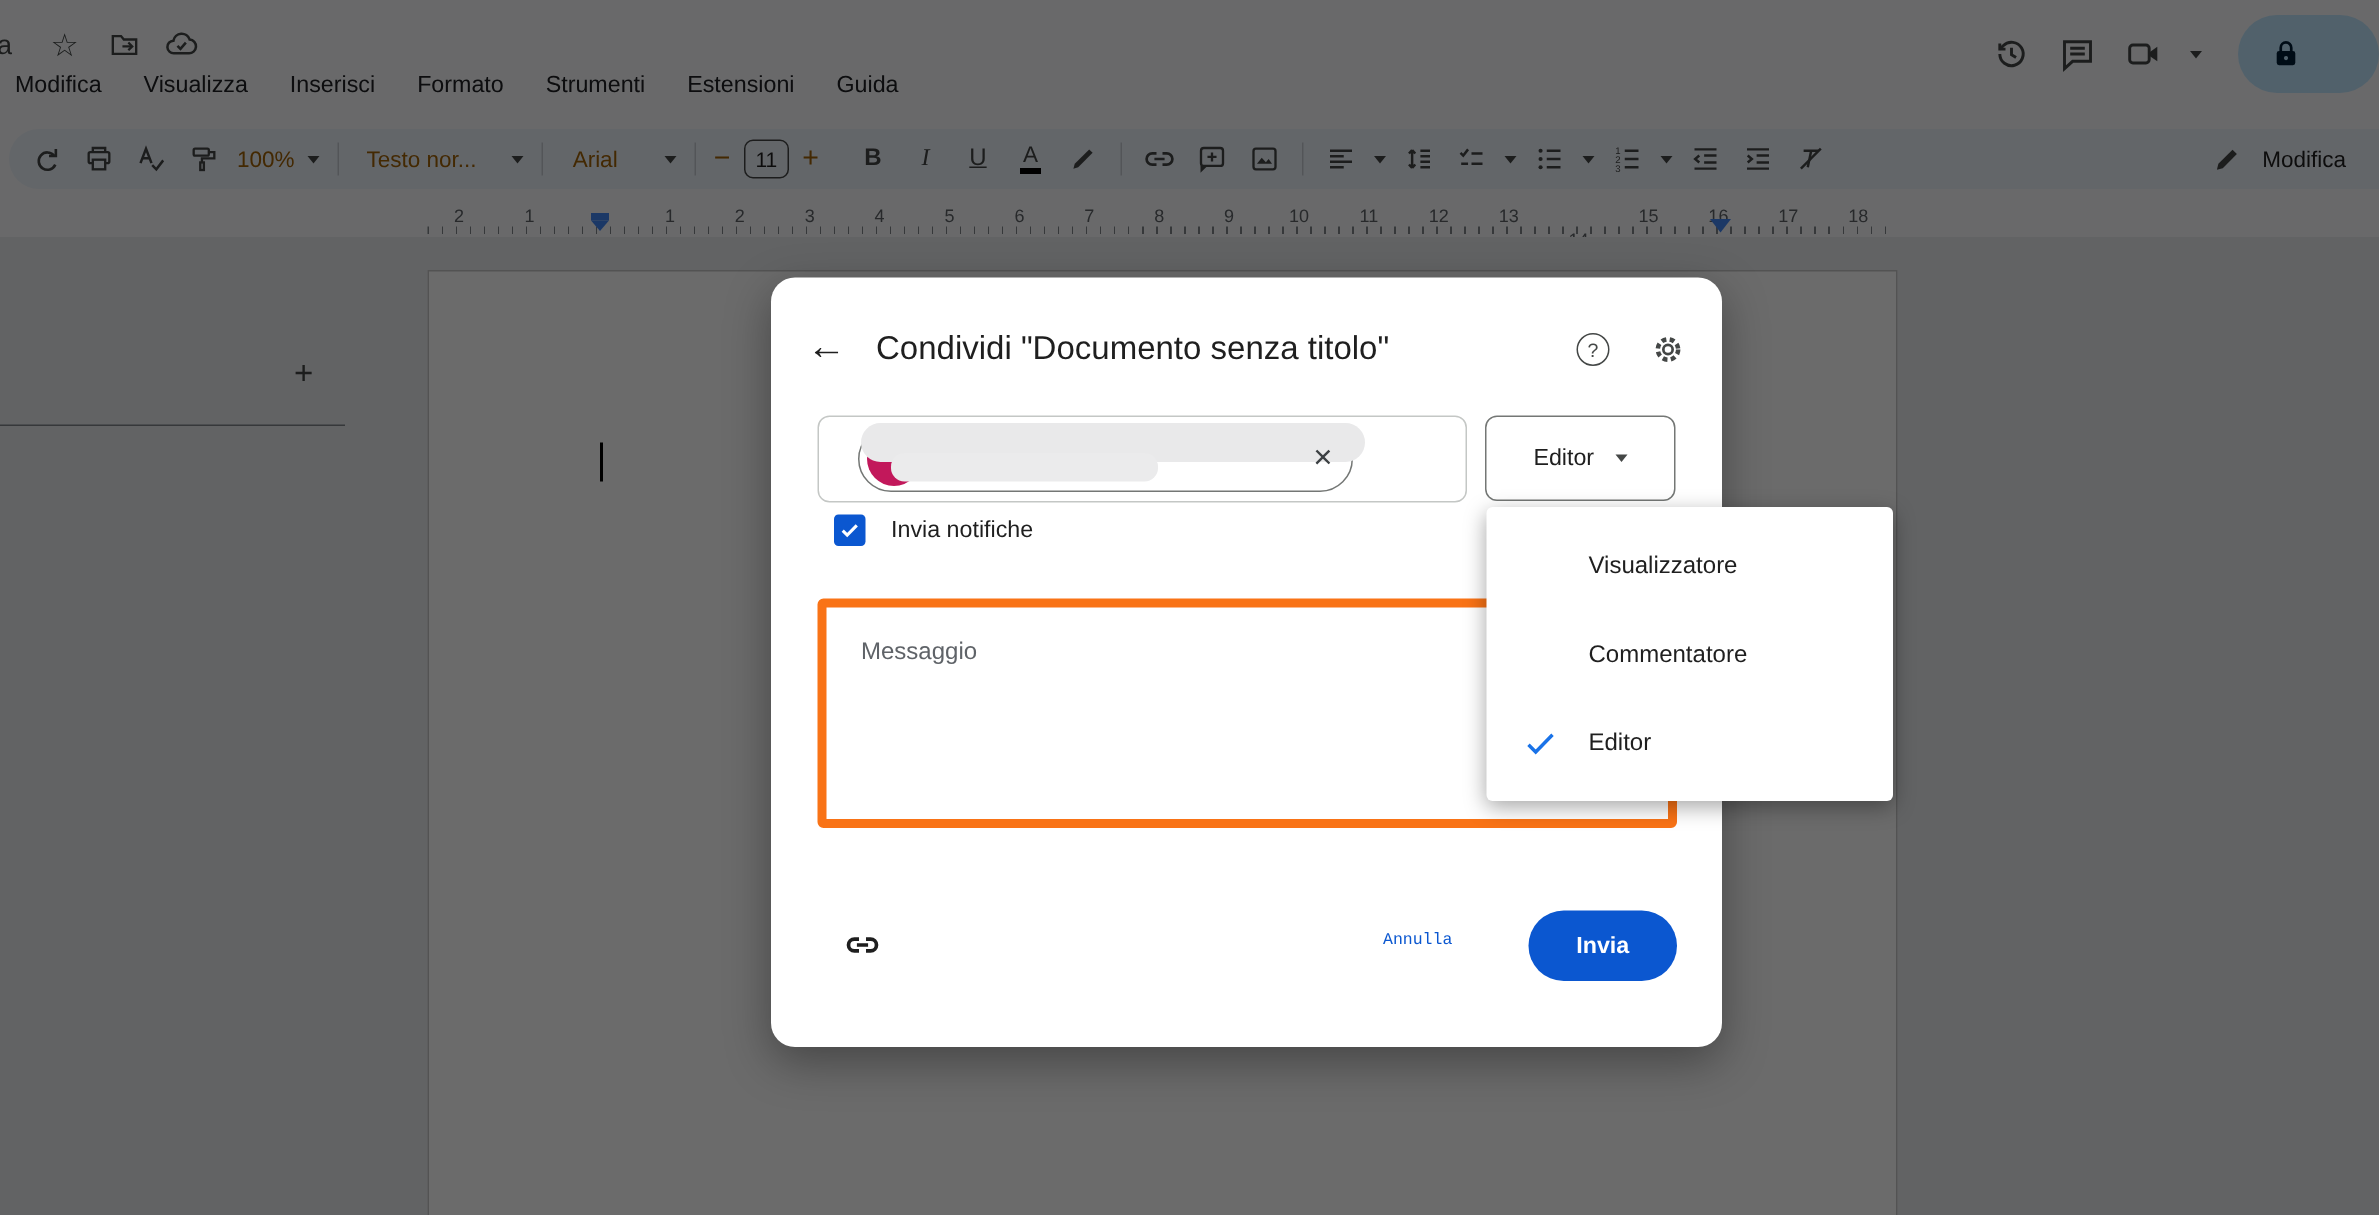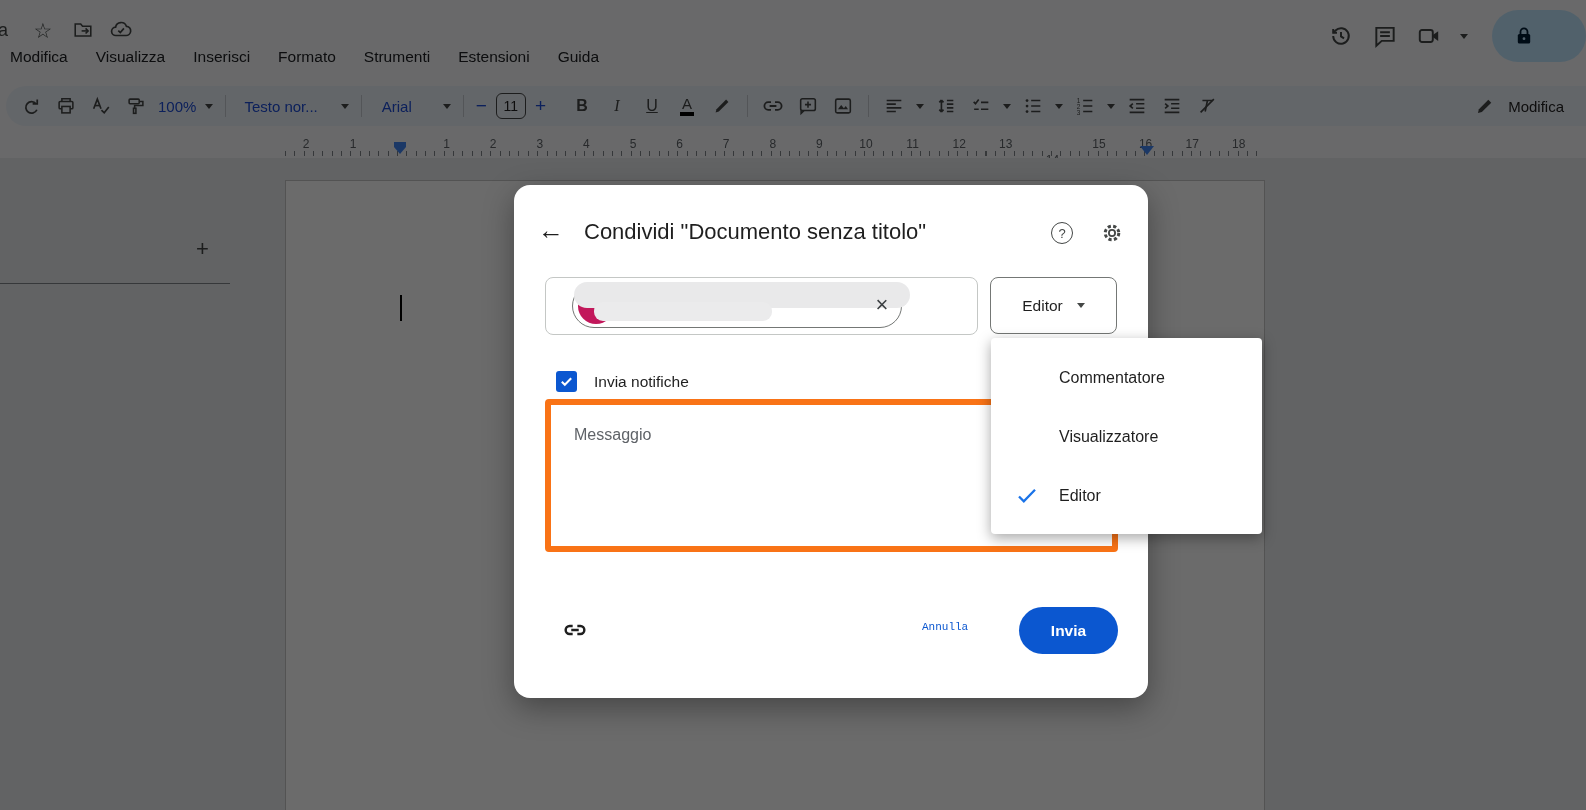--- a/index.html
+++ b/index.html
@@ -15,21 +15,21 @@
   .star-glyph { font-size:21px; line-height:1; }
   .menu-row { position:absolute; left:8px; top:46px; display:flex; gap:24px; }
   .menu-item { font-size:15.5px; color:#202124; padding:2px 2px; cursor:default; }
   .top-right { position:absolute; right:0; top:10px; display:flex; align-items:center; gap:18px; }
   .share-pill { width:94px; height:52px; border-radius:26px; background:#c2e7ff; display:flex; align-items:center; padding-left:20px; color:#001d35; margin-left:6px; }
 
   
   .toolbar { position:absolute; left:6px; right:-20px; top:86px; height:40px; background:#edf2fa; border-radius:21px; display:flex; align-items:center; padding:0 12px; gap:9px; color:#444746; }
   .tb-icon { width:26px; height:26px; display:inline-flex; align-items:center; justify-content:center; color:#444746; flex:0 0 auto; }
   .tb-sep { width:1px; height:22px; background:#c7cbd1; flex:0 0 auto; margin:0 3px; }
-  .tb-text { font-size:14.5px; color:#1d4ed8; white-space:nowrap; }
+  .tb-text { font-size:14.5px; color:#a16207; white-space:nowrap; }
   .caret { width:0; height:0; border-left:4.5px solid transparent; border-right:4.5px solid transparent; border-top:5.5px solid #444746; display:inline-block; flex:0 0 auto; }
   .fs-box { width:30px; height:26px; border:1px solid #444746; border-radius:6px; display:flex; align-items:center; justify-content:center; font-size:14px; color:#1f1f1f; }
   .fmt-b { font-weight:bold; font-size:16px; }
   .fmt-i { font-style:italic; font-size:16px; font-family:"Liberation Serif", serif; }
   .fmt-u { text-decoration:underline; font-size:16px; }
   .fmt-a { font-size:15px; border-bottom:4px solid #000; line-height:1.05; padding:0 2px; }
   .mode-btn { display:flex; align-items:center; gap:10px; margin-left:auto; margin-right:30px; }
   .mode-label { font-size:15px; color:#1f1f1f; }
 
   
@@ -62,21 +62,21 @@
   .dlg-help { position:absolute; left:537px; top:37px; width:22px; height:22px; border:1.6px solid #444746; border-radius:50%; display:flex; align-items:center; justify-content:center; font-size:13px; color:#444746; }
   .dlg-gear { position:absolute; left:586px; top:36px; width:24px; height:24px; color:#444746; }
   .recip-box { position:absolute; left:31px; top:92px; width:433px; height:58px; border:1px solid #c4c7c5; border-radius:8px; }
   .chip { position:absolute; left:58px; top:99px; width:330px; height:44px; border:1.5px solid #747775; border-radius:22px; background:#fff; }
   .chip-avatar { position:absolute; left:64px; top:103px; width:36px; height:36px; border-radius:50%; background:#c2185b; }
   .redact1 { position:absolute; left:60px; top:97px; width:336px; height:26px; border-radius:13px; background:#e9e9ea; }
   .redact2 { position:absolute; left:80px; top:117px; width:178px; height:19px; border-radius:9px; background:#ebebec; }
   .chip-x { position:absolute; left:355px; top:107px; width:26px; height:26px; display:flex; align-items:center; justify-content:center; font-size:22px; color:#3c4043; cursor:pointer; }
   .role-btn { position:absolute; left:476px; top:92px; width:127px; height:57px; border:1px solid #747775; border-radius:8px; display:flex; align-items:center; justify-content:center; gap:14px; cursor:pointer; background:#fff; }
   .role-btn-label { font-size:15.5px; color:#1f1f1f; }
-  .cbx-row { position:absolute; left:42px; top:186px; display:flex; align-items:center; gap:17px; }
+  .cbx-row { position:absolute; left:42px; top:158px; display:flex; align-items:center; gap:17px; }
   .cbx { width:21px; height:21px; background:#0b57d0; border-radius:3px; display:flex; align-items:center; justify-content:center; }
   .cbx-label { font-size:15.5px; color:#1f1f1f; }
   .msg-box { position:absolute; left:31px; top:214px; width:573px; height:153px; border:6px solid #f97316; border-radius:4px; }
   .msg-ph { position:absolute; left:23px; top:21px; font-size:16px; color:#5f6368; }
   .ftr-link { position:absolute; left:47px; top:431px; width:28px; height:28px; color:#1f1f1f; cursor:pointer; }
   .ftr-cancel { position:absolute; left:408px; top:436px; font-size:11px; font-weight:500; color:#0b57d0; cursor:pointer;font-family:Liberation Mono, monospace; }
   .send-btn { position:absolute; left:505px; top:422px; width:99px; height:47px; border-radius:24px; background:#0b57d0; display:flex; align-items:center; justify-content:center; cursor:pointer; }
   .send-label { color:#fff; font-size:15.5px; font-weight:700;text-align:center; }
 
   
@@ -376,24 +376,24 @@
       </svg>
     </span>
     <span class="ftr-cancel">Annulla</span>
     <div class="send-btn">
       <span class="send-label">Invia</span>
     </div>
   </div>
 
   <div class="role-menu">
     <div class="role-item">
+      <span class="role-item-label">Visualizzatore</span>
+    </div>
+    <div class="role-item">
       <span class="role-item-label">Commentatore</span>
-    </div>
-    <div class="role-item">
-      <span class="role-item-label">Visualizzatore</span>
     </div>
     <div class="role-item">
       <span class="role-check">
         <svg width="24" height="24" viewBox="0 0 24 24" fill="none" stroke="currentColor" stroke-width="2.3">
           <path d="M4 12.5l4.8 4.8L20 5.8"></path>
         </svg>
       </span>
       <span class="role-item-label">Editor</span>
     </div>
   </div>

